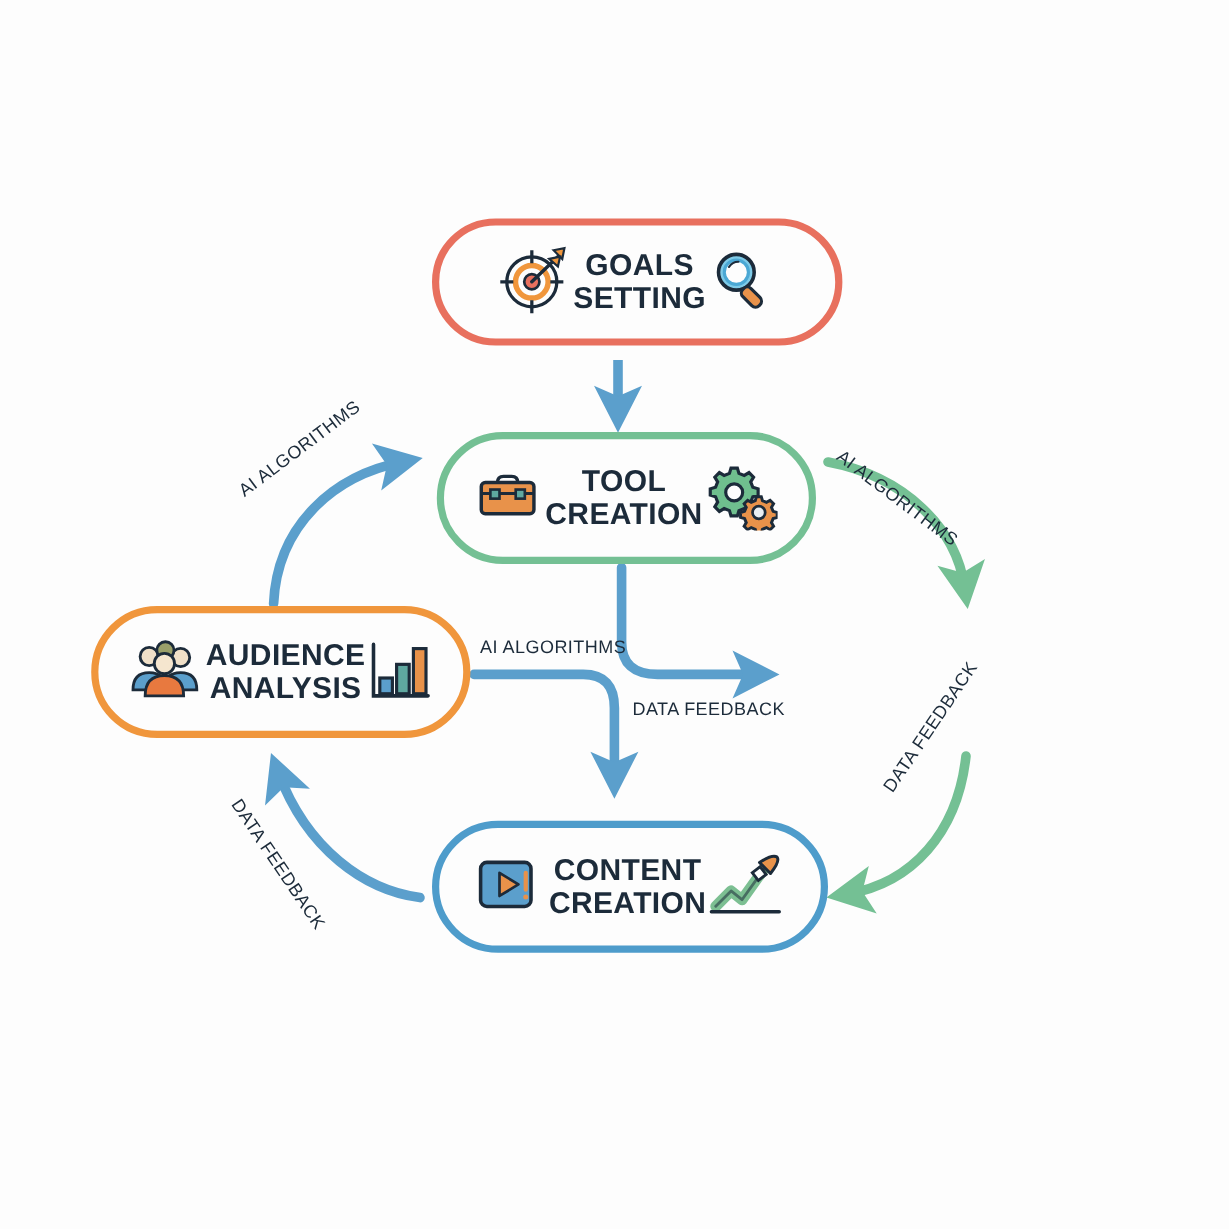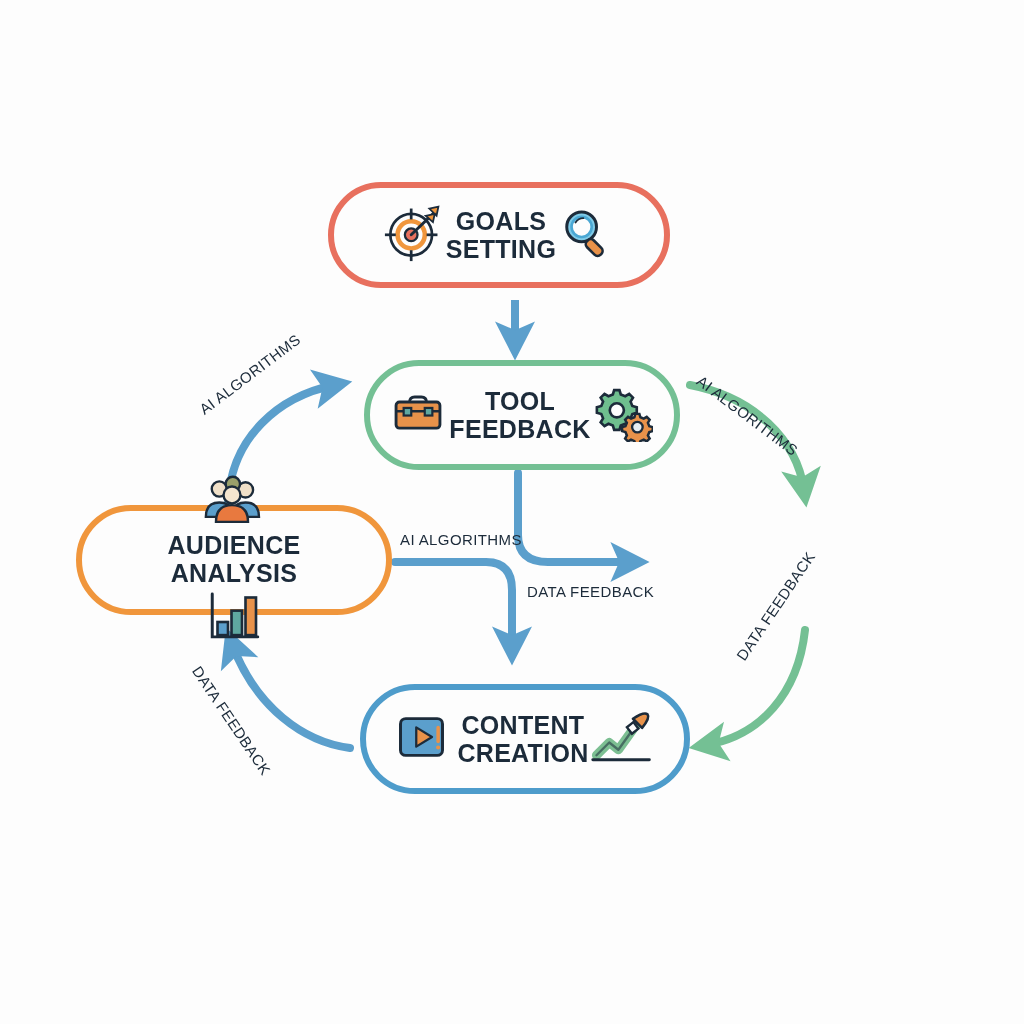--- a/index.html
+++ b/index.html
@@ -50,23 +50,23 @@
     font-size: 25px;
   }
   .node .icon {
     flex: 0 0 auto;
     display: block;
   }
   .icon-left { margin-right: 4px; }
   .icon-right { margin-left: 2px; }
 
   
-  #node-goals        { left: 328px; top: 182px; width: 342px; height: 106px; border-radius: 53px;  border-color: #e8705e; }
+  #node-goals        { left: 360px; top: 182px; width: 342px; height: 106px; border-radius: 53px;  border-color: #e8705e; }
   #node-tool         { left: 364px; top: 360px; width: 316px; height: 110px; border-radius: 55px;  border-color: #74c094; }
-  #node-audience     { left: 76px;  top: 505px; width: 316px; height: 110px; border-radius: 55px;  border-color: #f0963c; flex-direction: column; }
+  #node-audience     { left: 76px;  top: 505px; width: 316px; height: 110px; border-radius: 55px;  border-color: #f0963c; }
   #node-hashtag      { left: 648px; top: 505px; width: 312px; height: 110px; border-radius: 55px;  border-color: #f0963c; }
   #node-content      { left: 360px; top: 684px; width: 330px; height: 110px; border-radius: 55px;  border-color: #4e9ccb; }
 
   #node-goals .node-label    { font-size: 25px; }
   #node-tool .node-label     { font-size: 25px; }
   #node-audience .node-label { font-size: 25px; }
   #node-hashtag .node-label  { font-size: 24px; }
   #node-content .node-label  { font-size: 25px; }
 
   
@@ -170,21 +170,21 @@
     <span class="icon icon-left">
       <svg width="54" height="54" viewBox="0 0 64 64">
         <path d="M22,19 q0,-6 6,-6 h8 q6,0 6,6" fill="none" stroke="#1c2b3a" stroke-width="3.4"></path>
         <rect x="6" y="19" width="52" height="31" rx="4" fill="#e8924a" stroke="#1c2b3a" stroke-width="3.4"></rect>
         <line x1="6" y1="30" x2="58" y2="30" stroke="#1c2b3a" stroke-width="3"></line>
         <rect x="15" y="26" width="9" height="9" fill="#5fa8a0" stroke="#1c2b3a" stroke-width="2.6"></rect>
         <rect x="40" y="26" width="9" height="9" fill="#5fa8a0" stroke="#1c2b3a" stroke-width="2.6"></rect>
       </svg>
     </span>
     <span class="node-label">TOOL
-FEEDBACK</span>
+CREATION</span>
     <span class="icon icon-right">
       <svg width="60" height="58" viewBox="0 0 68 64">
         <g fill="#6fbf8e" stroke="#1c2b3a" stroke-width="3">
           <path d="M24,6 l6,0 l1.5,5 l5,2 l4.5,-2.7 l4.3,4.3 l-2.7,4.5 l2,5 l5,1.5 l0,6 l-5,1.5 l-2,5 l2.7,4.5 l-4.3,4.3 l-4.5,-2.7 l-5,2 l-1.5,5 l-6,0 l-1.5,-5 l-5,-2 l-4.5,2.7 l-4.3,-4.3 l2.7,-4.5 l-2,-5 l-5,-1.5 l0,-6 l5,-1.5 l2,-5 l-2.7,-4.5 l4.3,-4.3 l4.5,2.7 l5,-2 Z"></path>
         </g>
         <circle cx="27" cy="29" r="8" fill="#fdfdfd" stroke="#1c2b3a" stroke-width="3"></circle>
         <g fill="#e8924a" stroke="#1c2b3a" stroke-width="2.8">
           <path d="M48,33 l4.6,0 l1.1,3.8 l3.8,1.6 l3.4,-2 l3.3,3.3 l-2,3.4 l1.6,3.8 l3.8,1.1 l0,4.6 l-3.8,1.1 l-1.6,3.8 l2,3.4 l-3.3,3.3 l-3.4,-2 l-3.8,1.6 l-1.1,3.8 l-4.6,0 l-1.1,-3.8 l-3.8,-1.6 l-3.4,2 l-3.3,-3.3 l2,-3.4 l-1.6,-3.8 l-3.8,-1.1 l0,-4.6 l3.8,-1.1 l1.6,-3.8 l-2,-3.4 l3.3,-3.3 l3.4,2 l3.8,-1.6 Z"></path>
         </g>
         <circle cx="50.3" cy="48" r="6" fill="#e8eef2" stroke="#1c2b3a" stroke-width="2.6"></circle>

